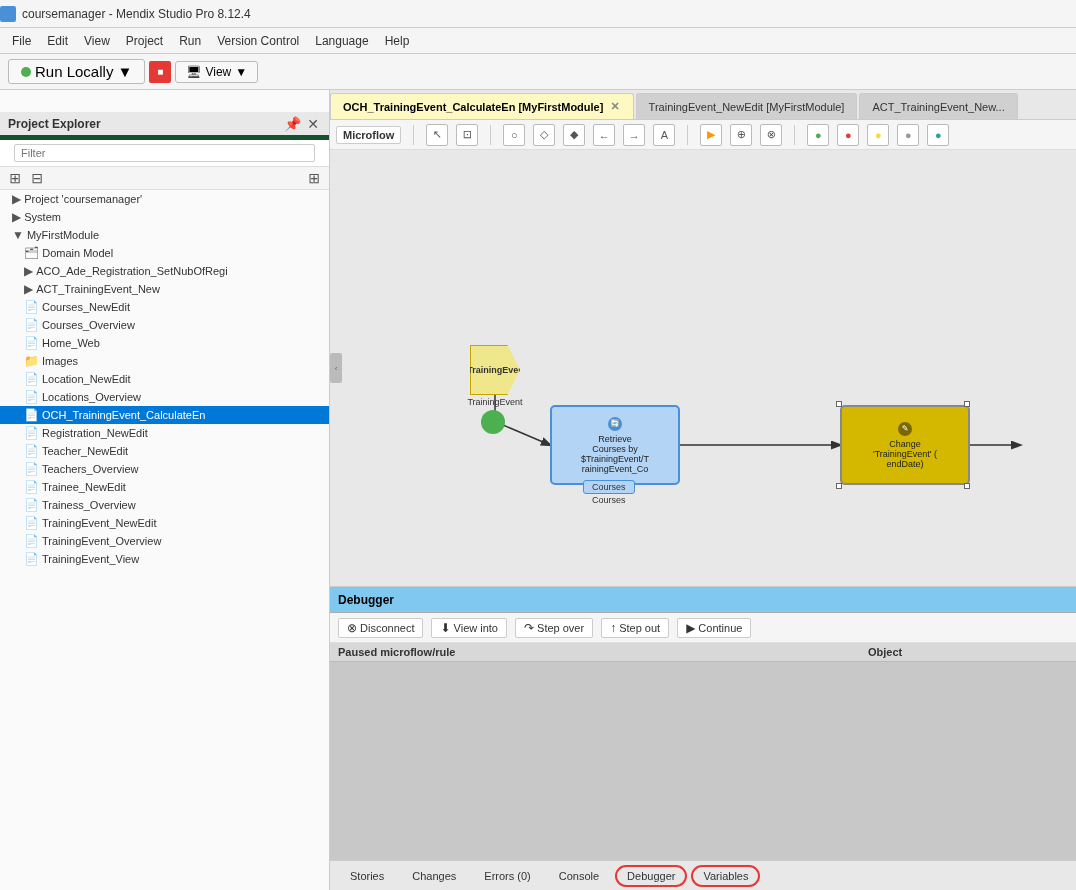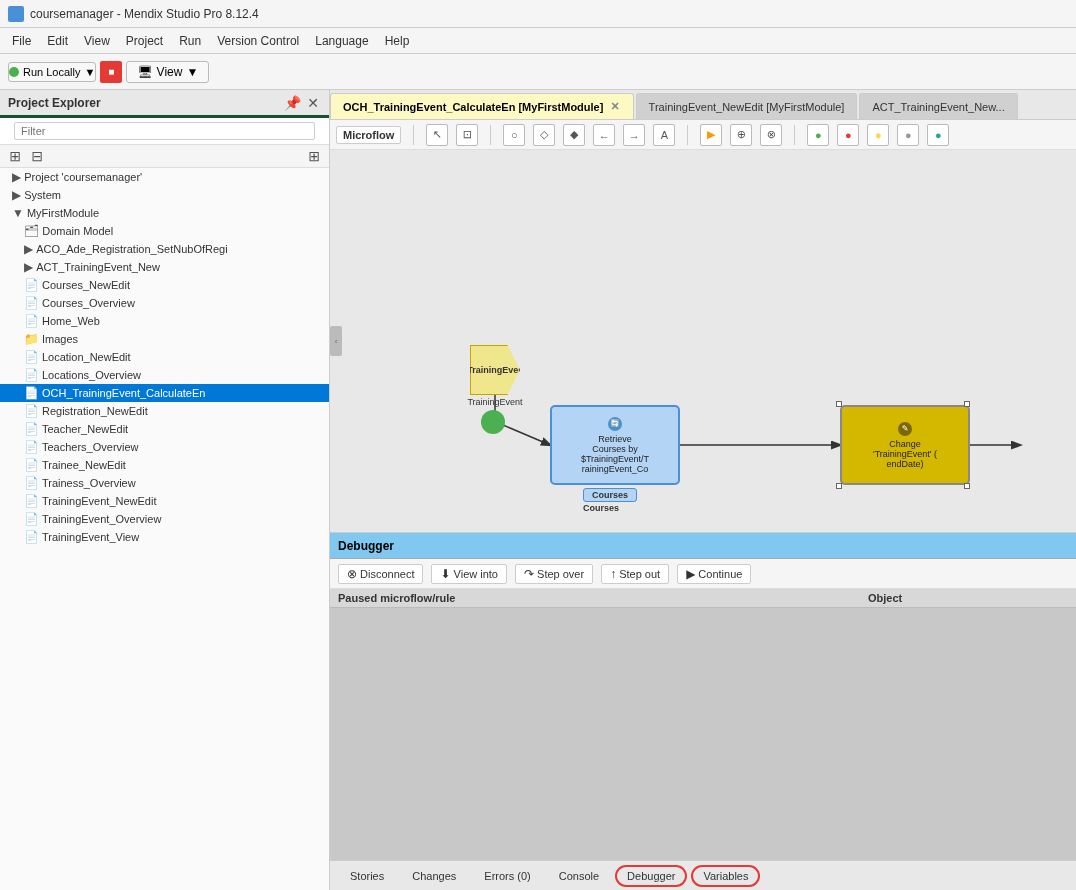--- a/index.html
+++ b/index.html
@@ -2,21 +2,21 @@
 <html><head>
   <meta charset="utf-8">
   <style>
     * { box-sizing: border-box; margin: 0; padding: 0; }
     body { font-family: 'Segoe UI', Arial, sans-serif; font-size: 12px; background: #f0f0f0; overflow: hidden; height: 890px; width: 1076px; }
 
     
     #title-bar {
       background: #f5f5f5;
       border-bottom: 1px solid #ccc;
-      padding: 4px 8px;
+      padding: 4px 0;
       font-size: 12px;
       color: #333;
       display: flex;
       align-items: center;
       gap: 6px;
       height: 28px;
     }
     #title-bar .app-icon {
       width: 16px; height: 16px;
       background: #4a90d9;
@@ -50,23 +50,23 @@
       padding: 0 8px;
       gap: 4px;
     }
     .run-locally-btn {
       background: #f8f8f8;
       border: 1px solid #bbb;
       border-radius: 3px;
       display: flex;
       align-items: center;
       gap: 4px;
-      padding: 3px 0;
-      cursor: pointer;
-      font-size: 11px;
+      padding: 3px 12px;
+      cursor: pointer;
+      font-size: 15px;
     }
     .run-locally-btn .green-dot {
       width: 10px; height: 10px;
       background: #4caf50;
       border-radius: 50%;
       display: inline-block;
     }
     .stop-btn {
       width: 22px; height: 22px;
       background: #e53935;
@@ -101,23 +101,24 @@
       border-right: 1px solid #ccc;
       display: flex;
       flex-direction: column;
       height: 100%;
     }
     #explorer-header {
       display: flex;
       align-items: center;
       justify-content: space-between;
       background: #e8e8e8;
-      border-bottom: 3px solid #14532d;
+      border-bottom: 5px solid #14532d;
       padding: 4px 8px;
       height: 28px;
+      margin-top: 22px;
     }
     #explorer-header .title {
       font-weight: bold;
       font-size: 12px;
       color: #333;
     }
     #explorer-header .icons {
       display: flex; gap: 4px;
     }
     #explorer-header .icon-btn {
@@ -260,21 +261,21 @@
     .mf-canvas-svg {
       position: absolute;
       top: 0; left: 0;
       width: 100%;
       height: 100%;
       pointer-events: none;
     }
 
     
     #bottom-panel {
-      height: 358px;
+      height: 304px;
       background: #f0f0f0;
       border-top: 1px solid #ccc;
       display: flex;
       flex-direction: column;
     }
     #debugger-header {
       background: #80c8f0;
       padding: 4px 8px;
       font-size: 12px;
       font-weight: bold;
@@ -555,21 +556,21 @@
         </div>
 
         <div style="position:absolute;top:260px;left:151px;width:24px;height:24px;background:#4caf50;border-radius:50;border-radius:50%;"></div>
 
         <div style="position:absolute;top:255px;left:220px;width:130px;height:80px;border-radius:5px;border:2px solid #4a90d9;background:#b3d4f5;display:flex;flex-direction:column;align-items:center;justify-content:center;font-size:9px;text-align:center;color:#222;padding:4px;">
           <div style="width:14px;height:14px;background:#4a90d9;border-radius:50%;margin-bottom:3px;display:flex;align-items:center;justify-content:center;">
             <span style="color:white;font-size:8px;">🔄</span>
           </div>
           <div>Retrieve<br>Courses by<br>$TrainingEvent/T<br>rainingEvent_Co</div>
         </div>
-        <div style="position:absolute;top:338px;left:253px;font-size:9px;text-align:left;color:#333;font-weight:bold;">
+        <div style="position:absolute;top:330px;left:253px;font-size:9px;text-align:center;color:#333;">
           <div style="background:#b3d4f5;border:1px solid #4a90d9;border-radius:3px;padding:1px 8px;font-size:9px;">Courses</div>
           <div style="margin-top:1px;font-size:9px;">Courses</div>
         </div>
 
         <div style="position:absolute;top:255px;left:510px;width:130px;height:80px;border-radius:5px;border:2px solid #888;background:#d4b800;display:flex;flex-direction:column;align-items:center;justify-content:center;font-size:9px;text-align:center;color:#222;padding:4px;">
           <div style="width:14px;height:14px;background:#7c6800;border-radius:50%;margin-bottom:3px;display:flex;align-items:center;justify-content:center;">
             <span style="color:white;font-size:8px;">✎</span>
           </div>
           <div>Change<br>'TrainingEvent' (<br>endDate)</div>
         </div>

